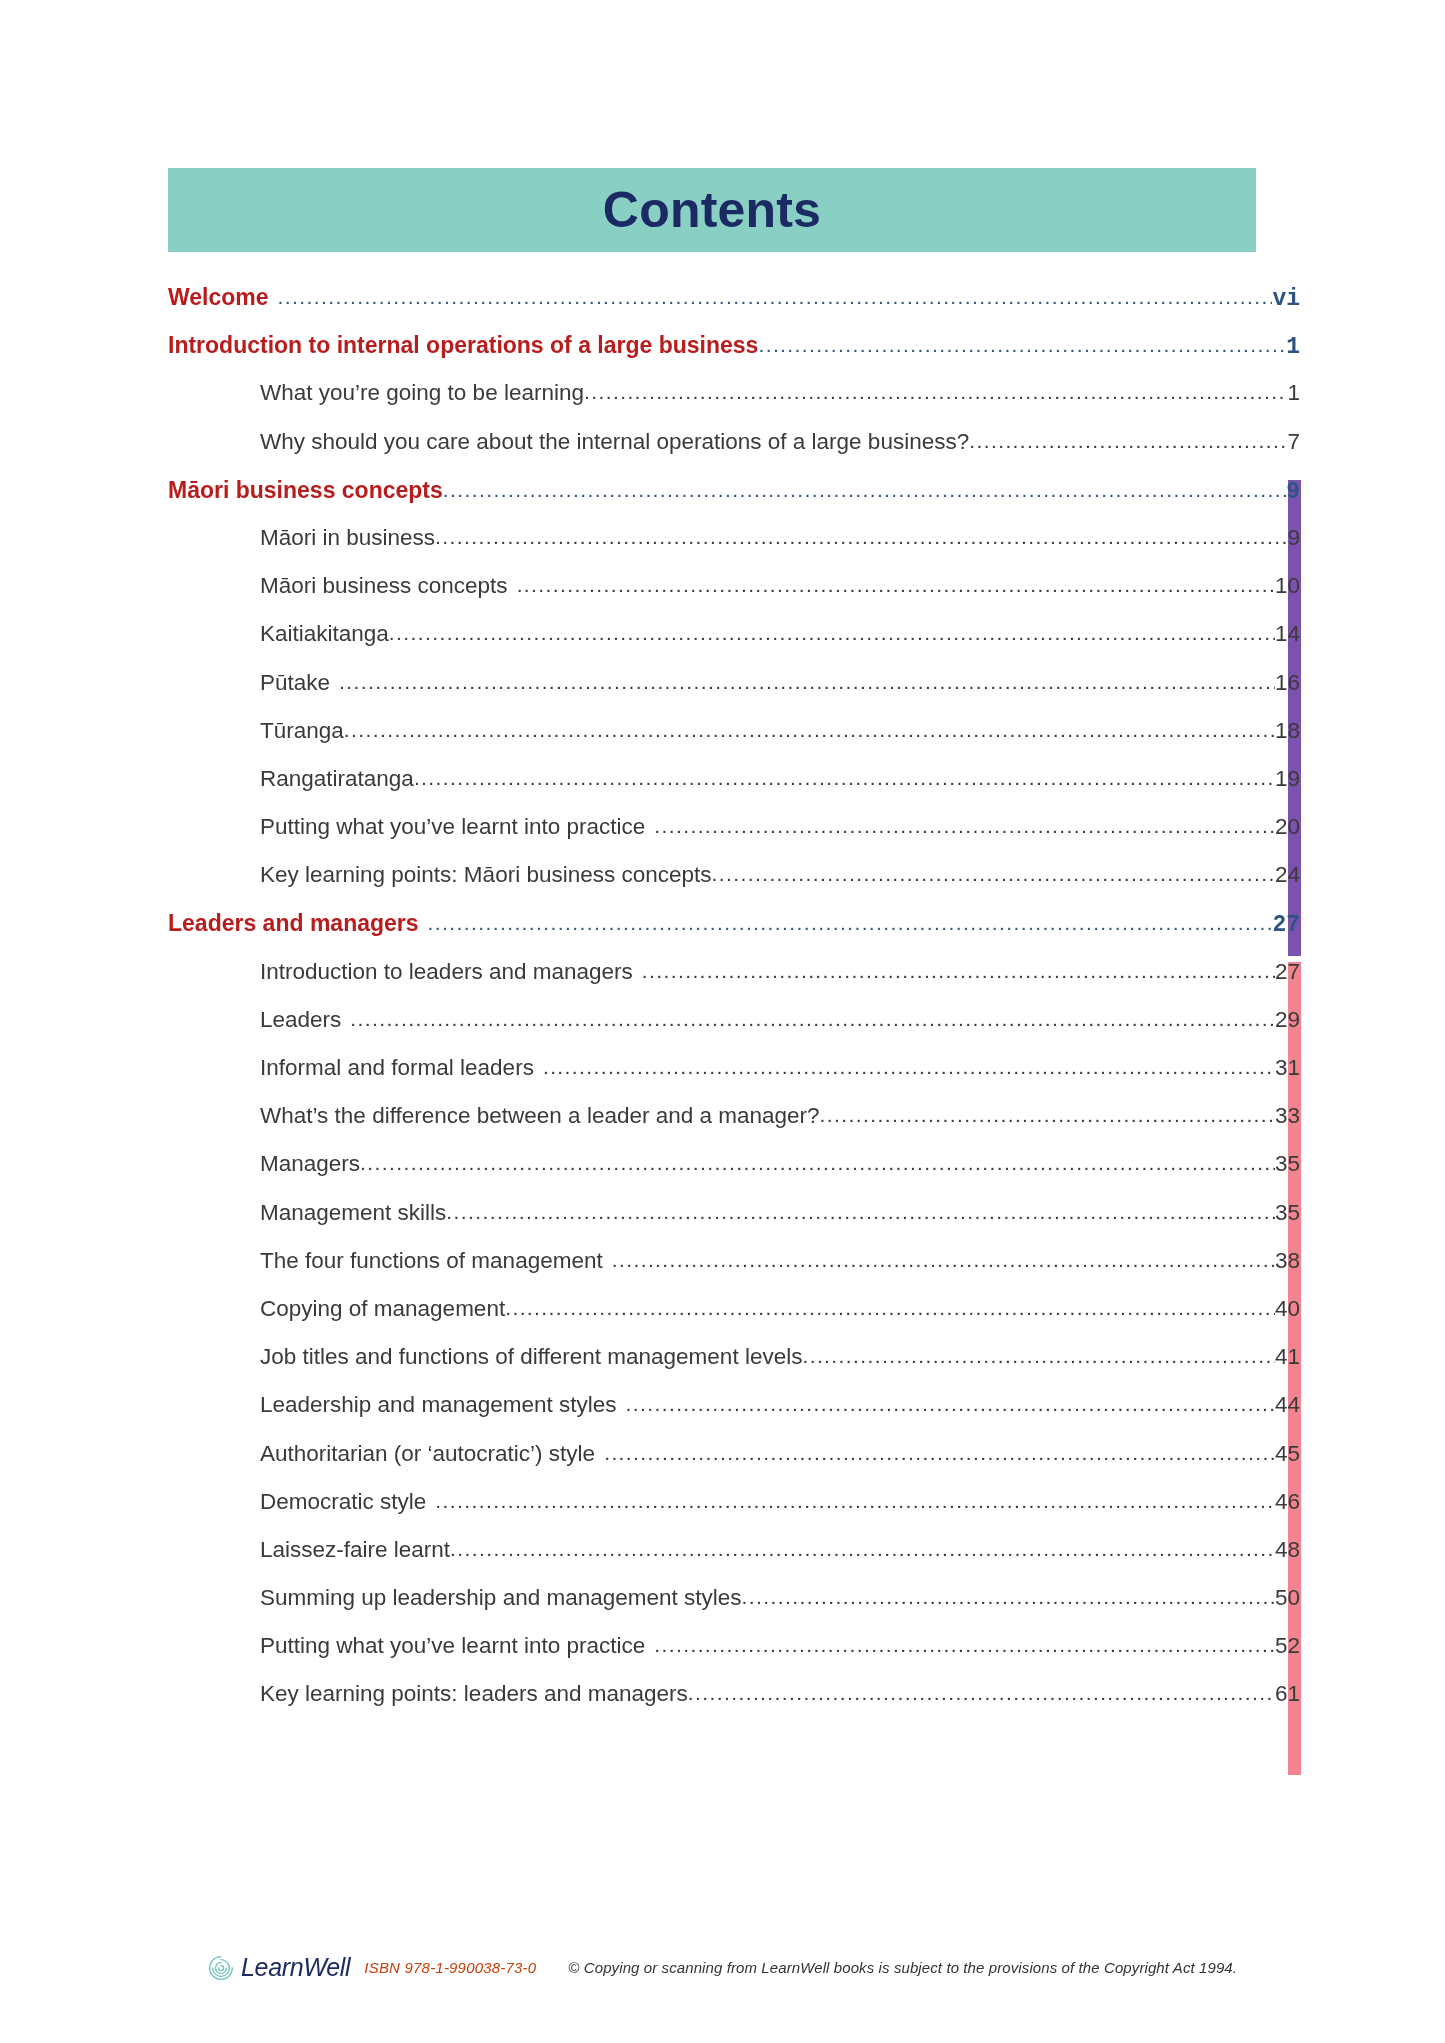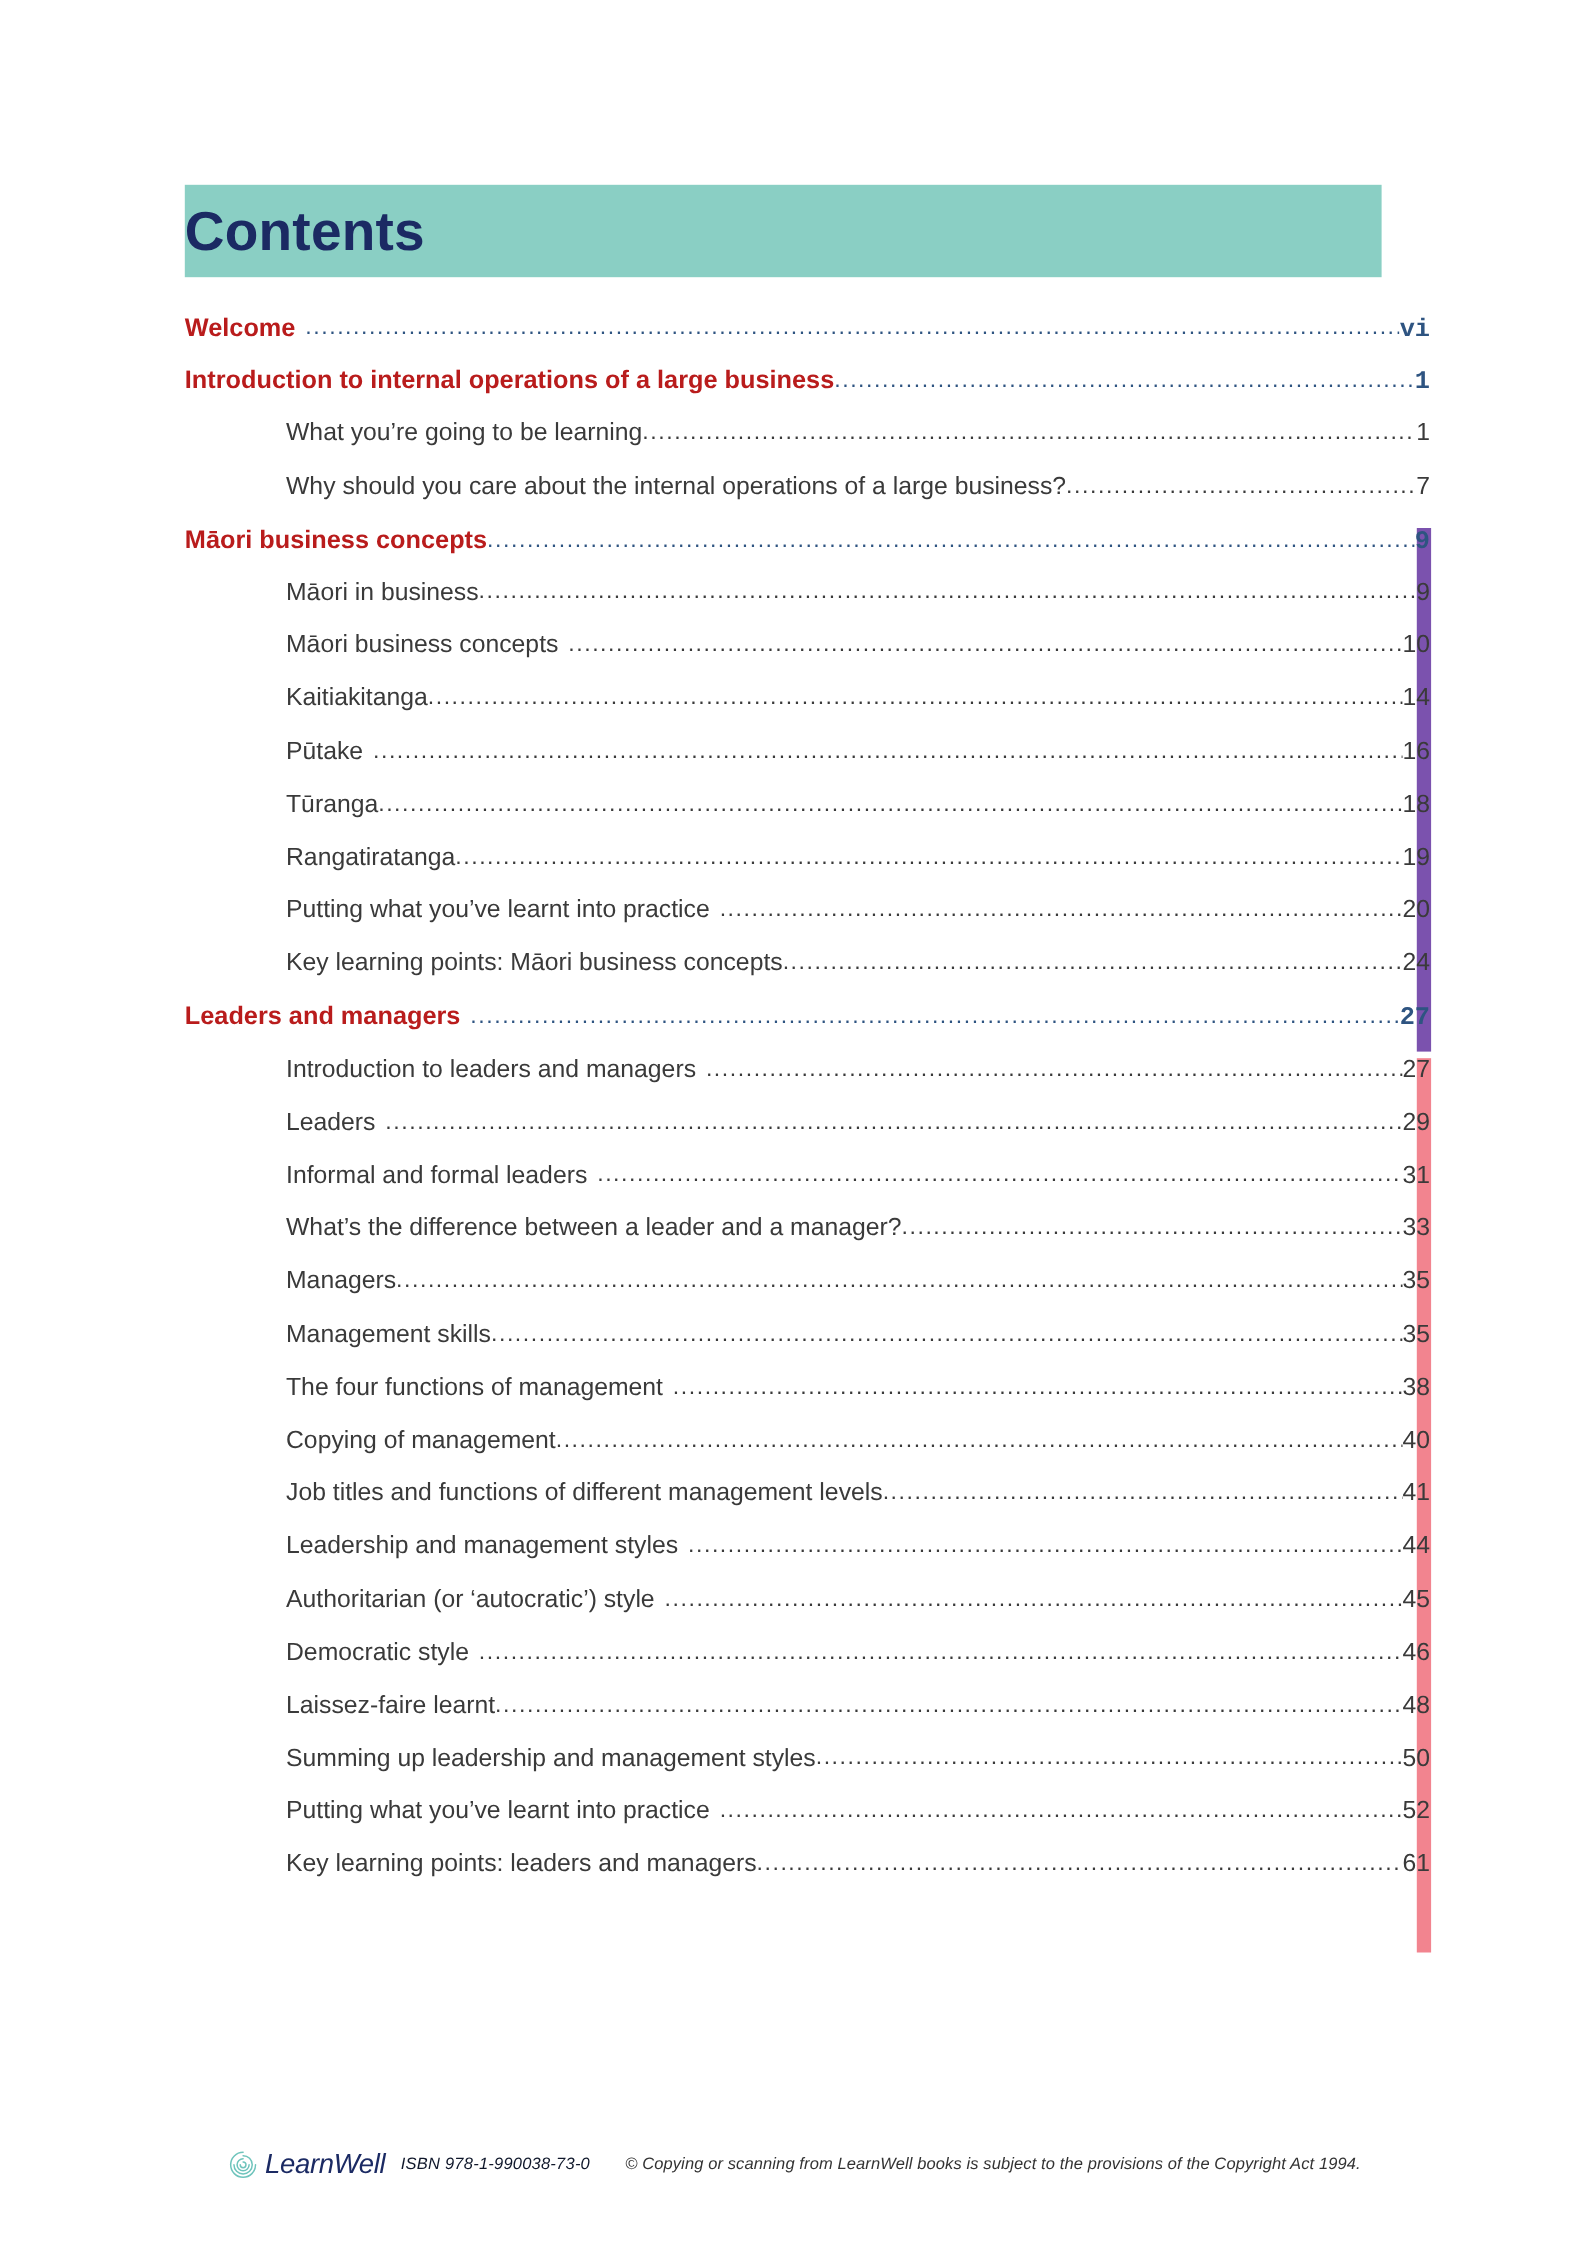--- a/index.html
+++ b/index.html
@@ -24,20 +24,21 @@
   
   .header-band {
     position: absolute;
     left: 168px;
     top: 168px;
     width: 1088px;
     height: 84px;
     background: #8ACFC4;
     display: flex;
     align-items: center;
+    justify-content: center;
   }
   .header-title {
     font-size: 50px;
     font-weight: bold;
     color: #1B2A63;
     letter-spacing: 0.2px;
     line-height: 1;
   }
 
   
@@ -141,21 +142,21 @@
   }
   .logo-text {
     font-size: 25px;
     color: #1B2A63;
     letter-spacing: -0.3px;
     font-family: "Liberation Sans", sans-serif;
   }
   .isbn {
     font-size: 15px;
     font-style: italic;
-    color: #0f172a;
+    color: #c2410c;
     margin-left: 14px;
     letter-spacing: 0.2px;
   }
   .copyright {
     font-size: 15px;
     font-style: italic;
     color: #333333;
     margin-left: 32px;
     letter-spacing: 0.1px;
   }

